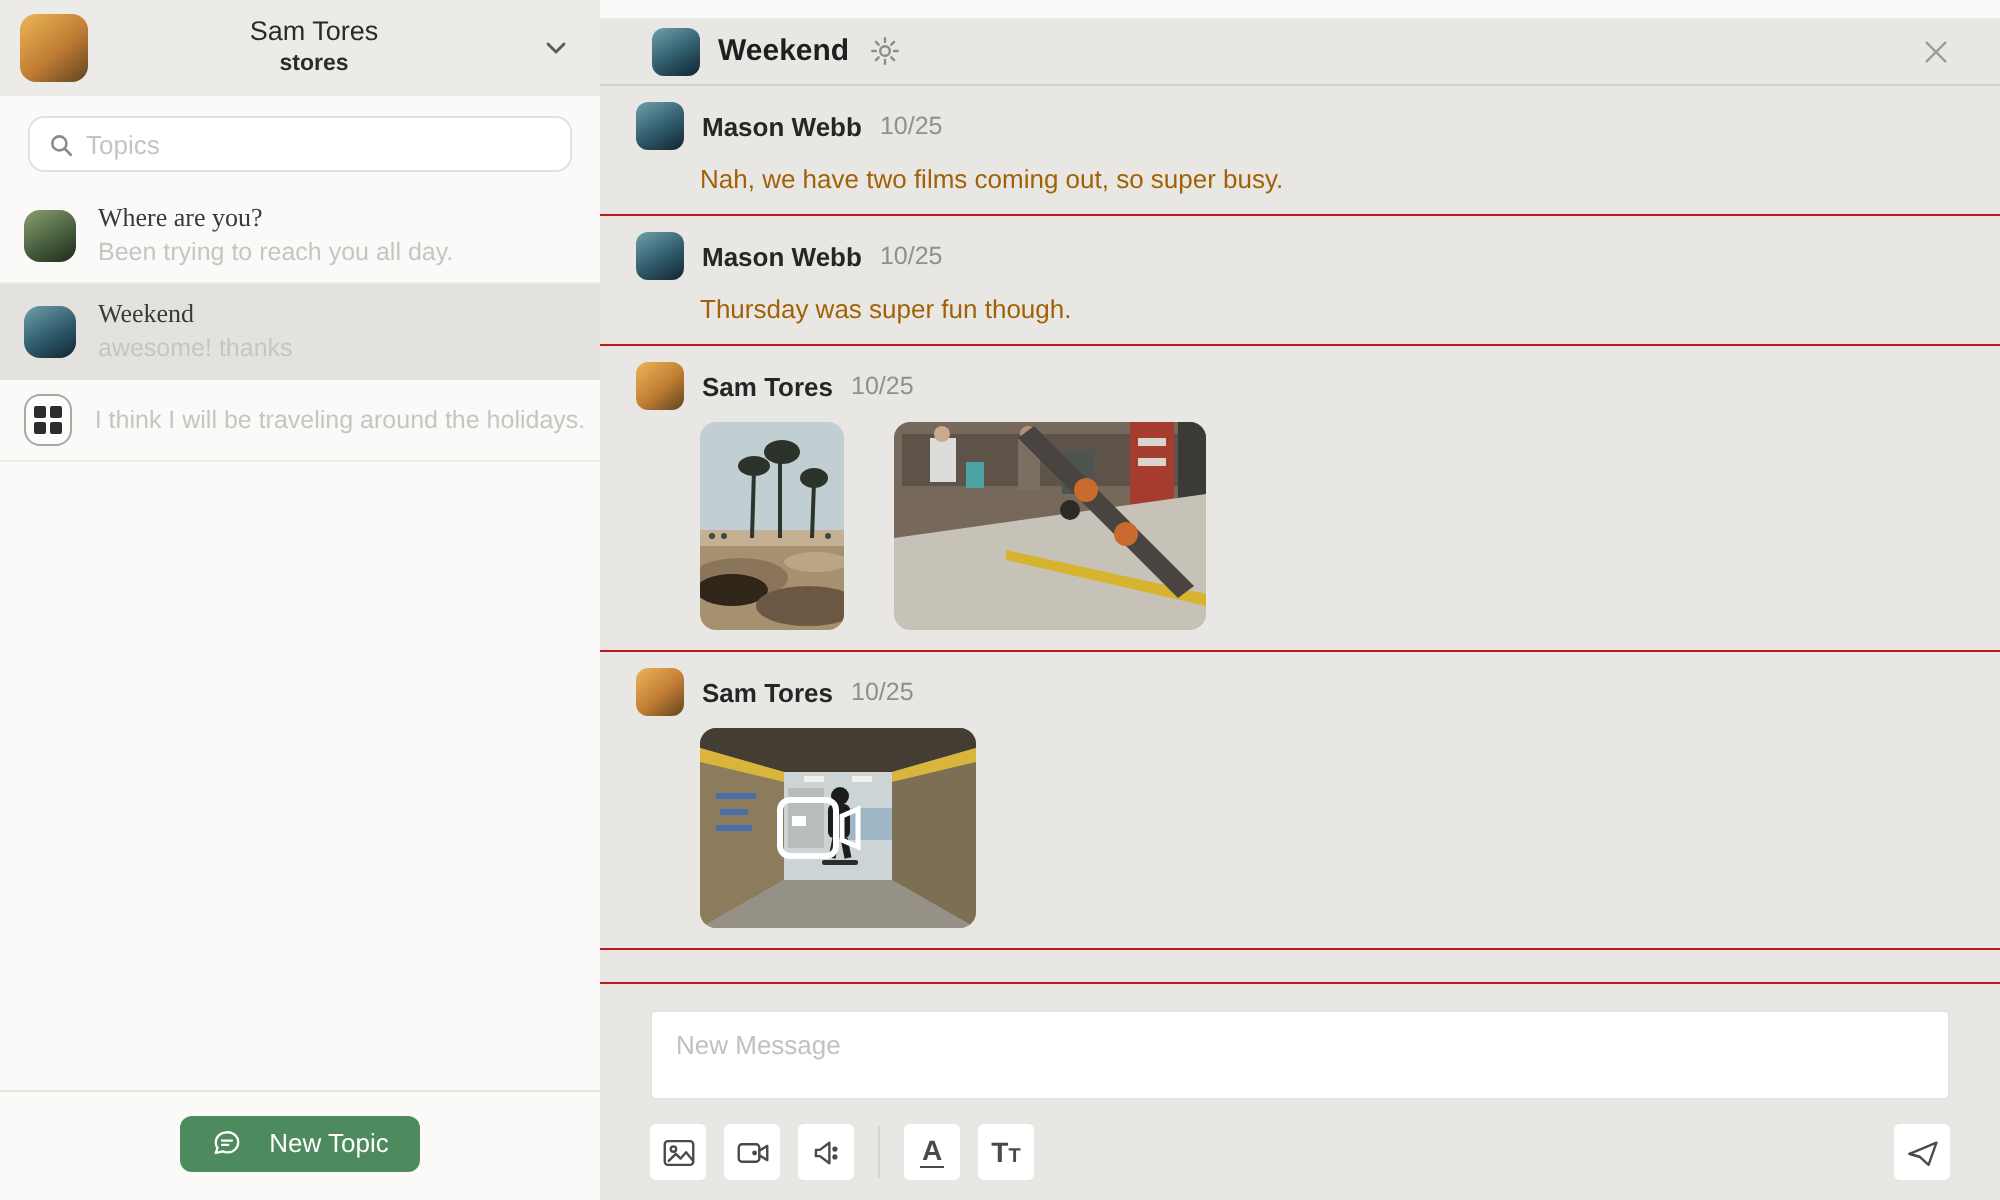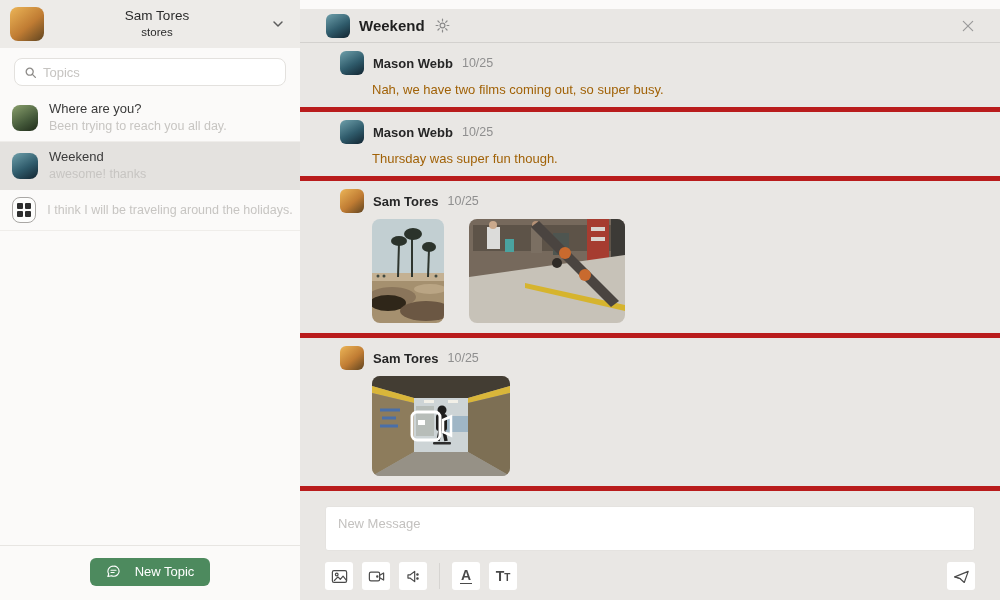--- a/index.html
+++ b/index.html
@@ -12,62 +12,62 @@
     background:#fbfaf9; display:flex; flex-direction:column; }
   .profile-header { height:48px; background:#edebe8; display:flex; align-items:center;
     padding:0 14px 0 10px; flex-shrink:0; }
   .avatar { border-radius:8px; flex-shrink:0; }
   .av-crane { background:linear-gradient(140deg,#e8b054 5%,#c07c33 55%,#5f4420 100%); }
   .av-sea   { background:linear-gradient(150deg,#6fa0ab 0%,#2f5b6b 55%,#122430 100%); }
   .av-forest{ background:linear-gradient(150deg,#8aa06d 0%,#44593a 60%,#1f2b1a 100%); }
   .profile-avatar { width:34px; height:34px; }
   .profile-text { flex:1; text-align:center; line-height:1.25; }
   .profile-name { font-size:13.5px; color:#2b2b2b; }
-  .profile-team { font-size:11.5px; font-weight:normal; color:#2b2b2b; }
+  .profile-team { font-size:11.5px; font-weight:bold; color:#2b2b2b; }
   .chev { width:16px; height:16px; color:#5c5c5c; }
 
   .search-wrap { padding:10px 14px 8px; }
   .search-box { display:flex; align-items:center; gap:6px; height:28px;
     background:#ffffff; border:1px solid #e3e1de; border-radius:8px; padding:0 9px; }
   .search-box input { border:none; outline:none; flex:1; font-size:13px;
     font-family:inherit; color:#444; background:transparent; }
   .search-box input::placeholder { color:#c6c4c1; }
 
   .topic-list { flex:1; overflow:hidden; }
   .topic-row { display:flex; align-items:center; gap:11px; padding:7px 6px 7px 12px;
     border-bottom:1px solid #efedea; cursor:pointer; }
   .topic-row.selected { background:#e4e2df; border-bottom-color:#e4e2df; }
   .topic-av { width:26px; height:26px; }
   .grid-av { width:26px; height:26px; border:1.5px solid #a9a7a4; border-radius:8px;
     background:#fdfdfc; display:grid; grid-template-columns:6px 6px; grid-template-rows:6px 6px;
     gap:2px; align-content:center; justify-content:center; }
   .grid-av span { background:#2d2d2d; border-radius:1px; }
   .topic-text { min-width:0; line-height:1.3; }
-  .topic-title { font-size:13px; color:#3a3a3a; white-space:nowrap; }
+  .topic-title { font-size:13px; color:#3a3a3a; white-space:nowrap;font-family:Liberation Serif, serif; }
   .topic-preview { font-size:12.5px; color:#c7c5c2; white-space:nowrap; overflow:hidden; }
 
   .sidebar-footer { border-top:1px solid #e7e5e2; padding:12px 0 14px; text-align:center; }
   .new-topic-btn { display:inline-flex; align-items:flex-start; gap:14px; border:none;
     background:#4d8a5e; color:#fff; font-family:inherit; font-size:13px;
     padding:6px 16px 7px; border-radius:6px; cursor:pointer; }
 
   
   .main { position:absolute; left:300px; top:0; width:700px; height:600px;
     background:#e9e7e4; display:flex; flex-direction:column; }
   .top-strip { height:9px; background:#fbfaf9; flex-shrink:0; }
   .chat-header { height:34px; display:flex; align-items:center; gap:9px;
     padding:0 24px 0 26px; border-bottom:1px solid #d3d1ce; flex-shrink:0; }
   .chat-header .avatar { width:24px; height:24px; border-radius:6px; }
   .chat-title { font-size:15px; font-weight:bold; color:#1f1f1f; }
   .gear { width:17px; height:17px; color:#8b8b8b; cursor:pointer; }
   .spacer { flex:1; }
   .close-x { width:16px; height:16px; color:#9a9a9a; cursor:pointer; }
 
   .messages { flex:1; overflow:hidden; padding:0; }
-  .message { border-bottom:5px solid #b91c1c; padding:8px 25px 8px 40px; }
+  .message { border-bottom:1px solid #b91c1c; padding:8px 25px 8px 18px; }
   .msg-head { display:flex; align-items:center; gap:9px; }
   .msg-av { width:24px; height:24px; border-radius:6px; }
   .msg-author { font-size:13px; font-weight:bold; color:#262626; }
   .msg-date { font-size:12.5px; color:#8f8f8f; }
   .msg-body { margin:7px 0 2px 32px; font-size:13px; color:#a16207; }
   .img-row { display:flex; gap:25px; margin:6px 0 2px 32px; }
   .att { border-radius:8px; overflow:hidden; display:block; cursor:pointer; }
   .att svg { display:block; }
   .img-caption { margin:6px 0 0 32px; font-size:12.5px; color:#5c5c5c; }
   .video-wrap { position:relative; width:138px; }

